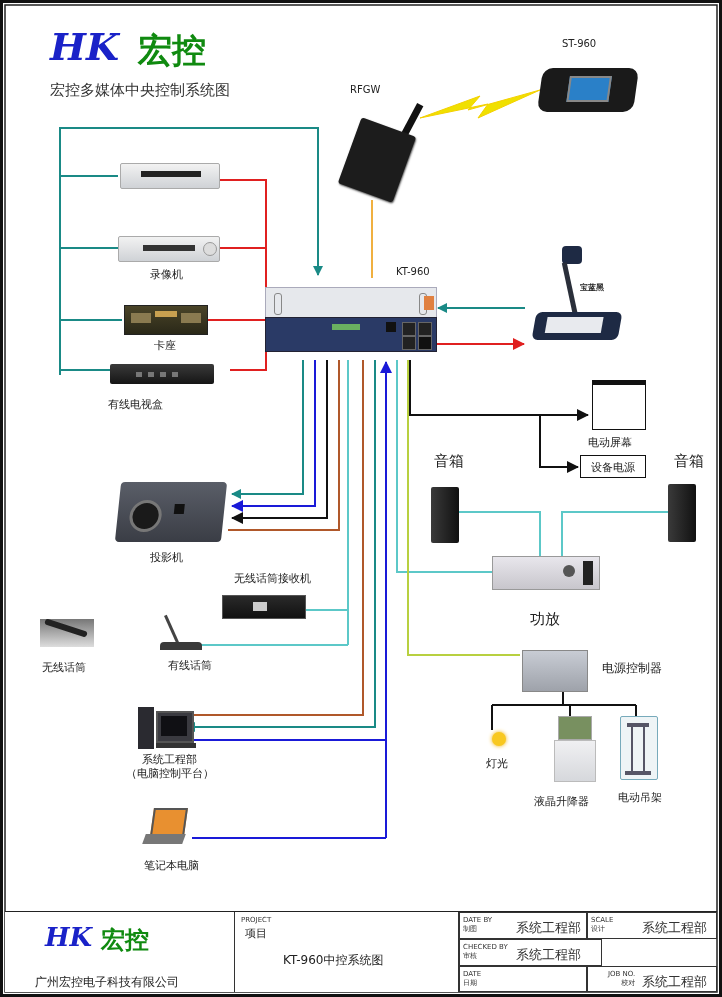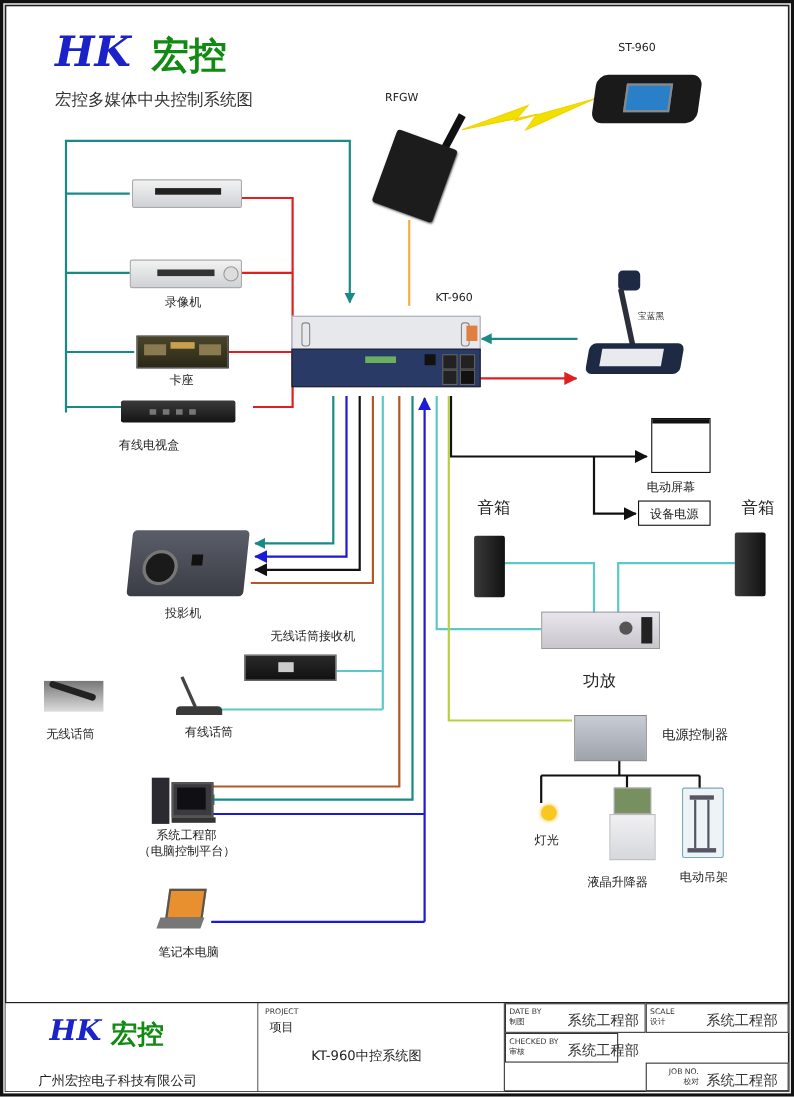--- a/index.html
+++ b/index.html
@@ -137,21 +137,21 @@
   </div>
 </div>
 
 <div class="dev" style="left:528px; top:240px; width:100px; height:105px;">
   <div style="position:absolute; left:34px; top:6px; width:20px; height:18px; background:#1e2a44; border-radius:4px;"></div>
   <div style="position:absolute; left:40px; top:22px; width:5px; height:60px; background:#2a2f3a; transform:rotate(-12deg);"></div>
   <div style="position:absolute; left:6px; top:72px; width:86px; height:28px; background:#1e2a44; border-radius:6px; transform:skewX(-10deg);">
     <div style="position:absolute; left:12px; top:5px; width:56px; height:16px; background:#e8eaee;"></div>
   </div>
 </div>
-<div class="lbl" style="left:580px; top:282px; font-size:8px; font-weight:normal;">宝蓝黑</div>
+<div class="lbl" style="left:580px; top:282px; font-size:8px; font-weight:bold;">宝蓝黑</div>
 
 <div class="dev" style="left:120px; top:163px; width:98px; height:24px; background:linear-gradient(#f2f2f2,#cfd2d6); border:1px solid #aaa; border-radius:2px;">
   <div style="position:absolute; left:20px; top:7px; width:60px; height:6px; background:#222;"></div>
 </div>
 <div class="lbl" style="left:146px; top:194px;margin-top:48px;">DVD影碟机</div>
 
 <div class="dev" style="left:118px; top:236px; width:100px; height:24px; background:linear-gradient(#f2f2f2,#cfd2d6); border:1px solid #aaa; border-radius:2px;">
   <div style="position:absolute; left:24px; top:8px; width:52px; height:6px; background:#333;"></div>
   <div style="position:absolute; left:84px; top:5px; width:12px; height:12px; border-radius:50%; background:#ddd; border:1px solid #999;"></div>
 </div>
@@ -171,21 +171,21 @@
   <div style="position:absolute; left:62px; top:8px; width:6px; height:5px; background:#777;"></div>
 </div>
 <div class="lbl" style="left:108px; top:397px;">有线电视盒</div>
 
 <div class="dev" style="left:118px; top:482px; width:106px; height:60px; background:linear-gradient(#5a5e68,#3a3d45); border-radius:4px; transform:skewX(-6deg);">
   <div style="position:absolute; left:12px; top:18px; width:26px; height:26px; border-radius:50%; background:#1a1a1a; border:3px solid #777;"></div>
   <div style="position:absolute; left:56px; top:22px; width:10px; height:10px; background:#111;"></div>
 </div>
 <div class="lbl" style="left:150px; top:550px;">投影机</div>
 
-<div class="lbl" style="left:234px; top:571px;margin-left:12px;">无线话筒接收机</div>
+<div class="lbl" style="left:234px; top:571px;">无线话筒接收机</div>
 <div class="dev" style="left:222px; top:595px; width:82px; height:22px; background:linear-gradient(#2a2a2a,#111); border:1px solid #555;">
   <div style="position:absolute; left:30px; top:6px; width:14px; height:9px; background:#ccc;"></div>
 </div>
 
 <div class="dev" style="left:40px; top:619px; width:54px; height:28px; background:linear-gradient(#777,#ddd);">
   <div style="position:absolute; left:4px; top:6px; width:44px; height:6px; background:#222; transform:rotate(18deg); border-radius:3px;"></div>
 </div>
 <div class="lbl" style="left:42px; top:660px;">无线话筒</div>
 
 <div class="dev" style="left:160px; top:612px; width:42px; height:38px;">
@@ -265,21 +265,25 @@
   </div>
 
   <div class="tb-cell" style="left:454px; top:0; width:128px; height:27px;">
     <div class="tb-small" style="left:3px; top:3px;"><span>DATE BY</span><br><span>制图</span></div>
     <div class="tb-val" style="left:56px; top:6px;">系统工程部</div>
   </div>
   <div class="tb-cell" style="left:582px; top:0; width:130px; height:27px;">
     <div class="tb-small" style="left:3px; top:3px;"><span>SCALE</span><br><span>设计</span></div>
     <div class="tb-val" style="left:54px; top:6px;">系统工程部</div>
   </div>
-  <div class="tb-cell" style="left:454px; top:27px; width:103px; height:27px;">
+  <div class="tb-cell" style="left:454px; top:27px; width:143px; height:27px;">
     <div class="tb-small" style="left:3px; top:3px;"><span>CHECKED BY</span><br><span>审核</span></div>
     <div class="tb-val" style="left:56px; top:6px;">系统工程部</div>
+  </div>
+  <div class="tb-cell" style="left:454px; top:54px; width:128px; height:26px;">
+    <div class="tb-small" style="left:3px; top:3px;"><span>DATE</span><br><span>日期</span></div>
+    <div class="tb-val" style="left:56px; top:6px;"></div>
   </div>
   <div class="tb-cell" style="left:582px; top:54px; width:130px; height:26px;">
     <div class="tb-small" style="left:20px; top:3px;text-align:right;"><span>JOB NO.</span><br><span>校对</span></div>
     <div class="tb-val" style="left:54px; top:6px;">系统工程部</div>
   </div>
 </div>
 
 </body></html>

